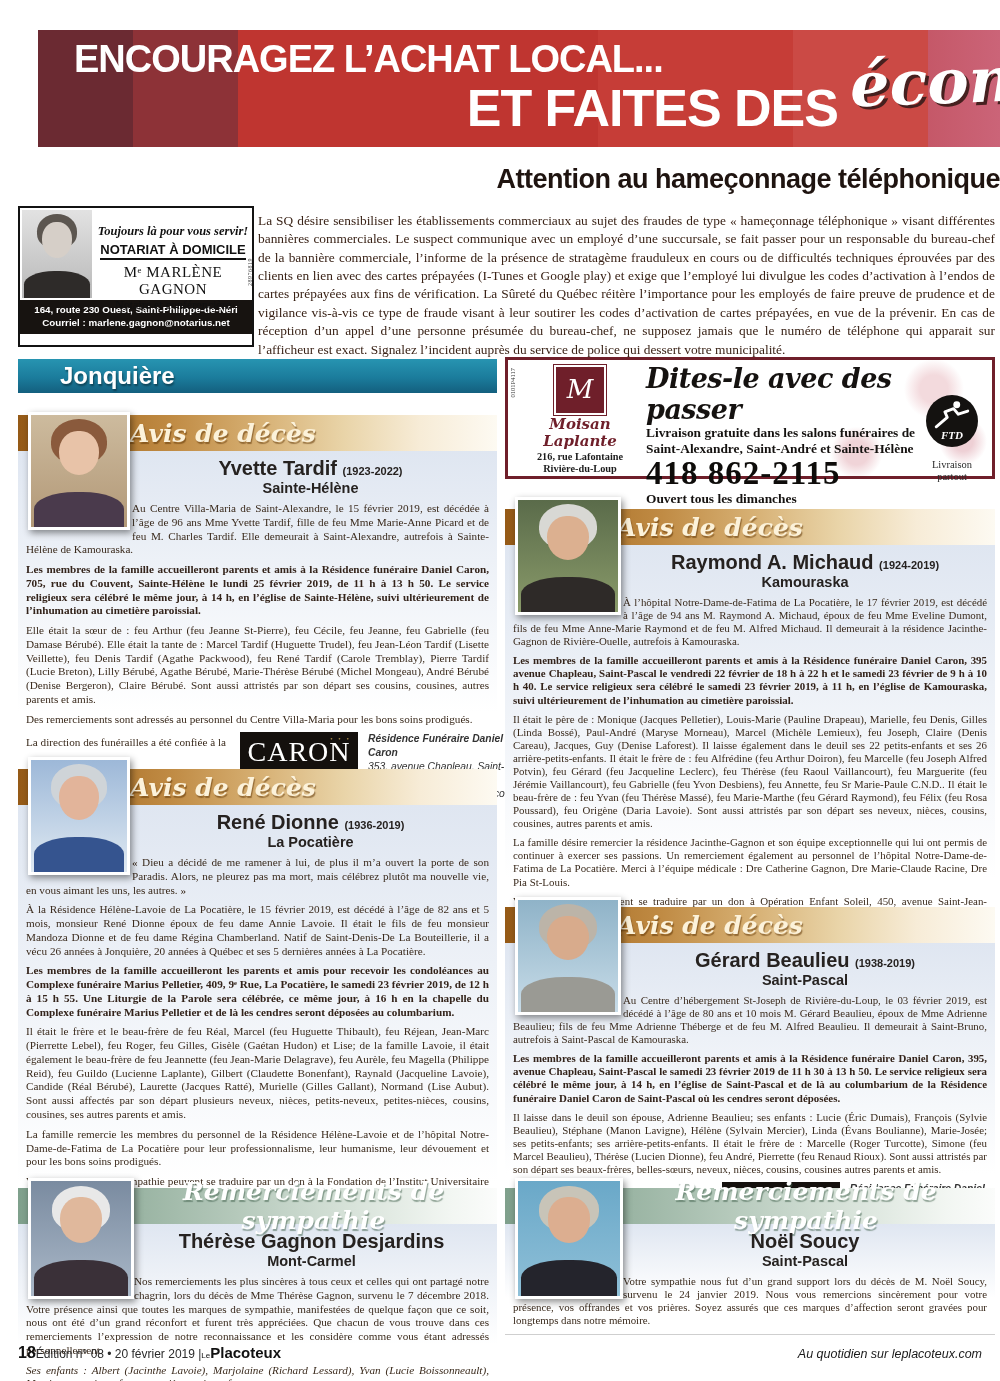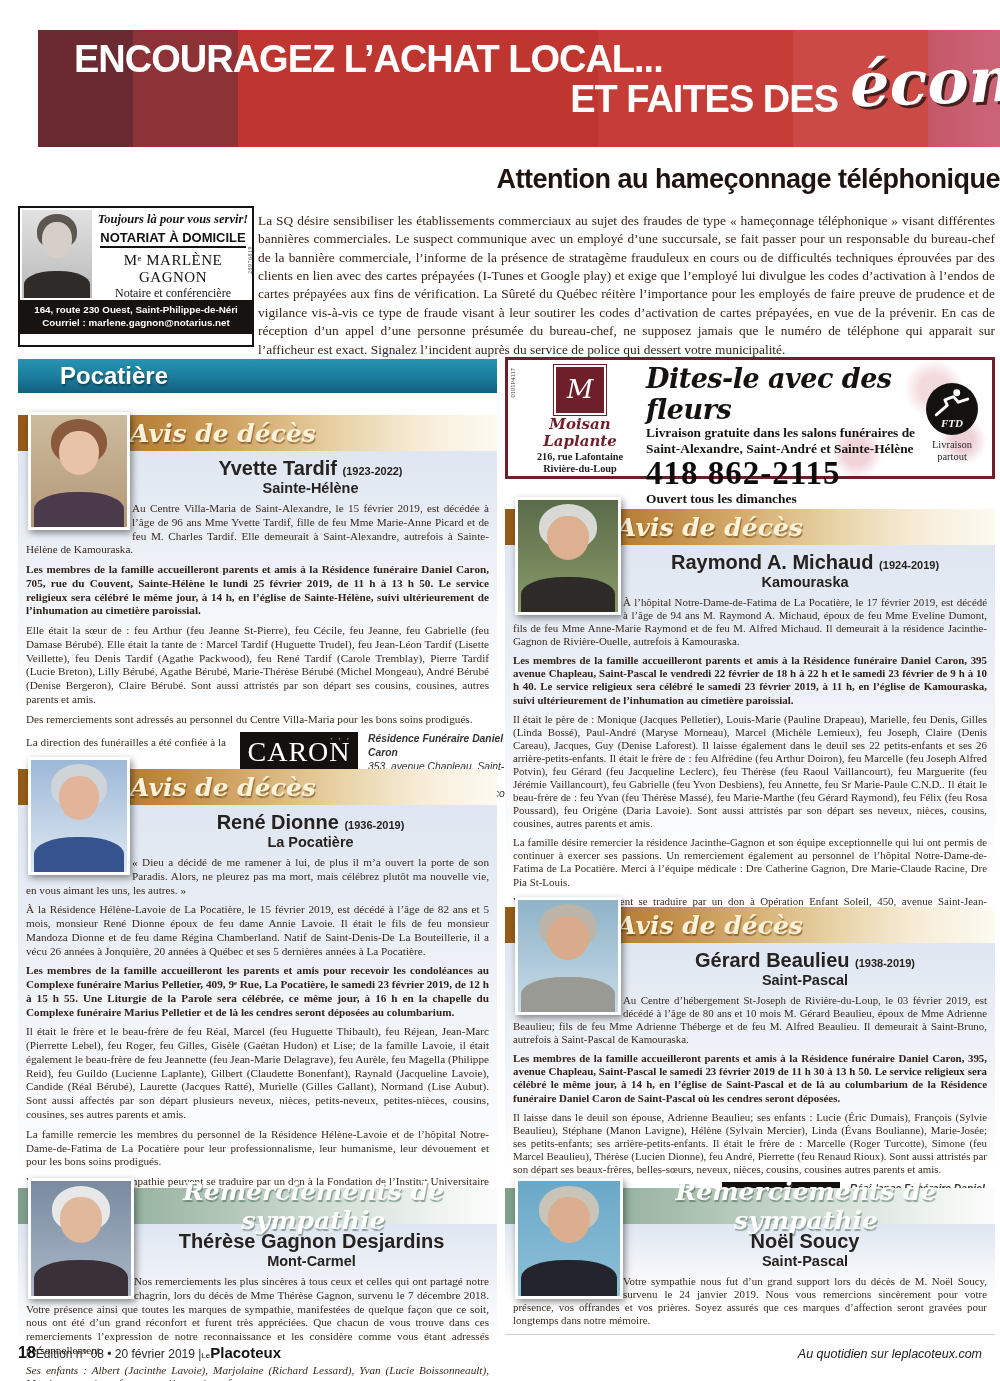--- a/index.html
+++ b/index.html
@@ -6,34 +6,34 @@
   .page{position:relative;width:1000px;height:1381px;background:#fff;overflow:hidden;
         font-family:"Liberation Serif",serif;color:#3a2a1c;}
   
   .top-banner{position:absolute;left:38px;top:30px;width:962px;height:117px;overflow:hidden;
     background:linear-gradient(90deg,#6b2a32 0,#6b2a32 95px,#8d3237 95px,#8d3237 200px,
       #bf3530 200px,#bf3530 560px,#c63d37 560px,#c63d37 755px,#cb4a45 755px,#cb4a45 890px,
       #c55868 890px,#cb6478 962px);}
   .tb-l1{position:absolute;left:36px;top:8px;color:#fff;font-family:"Liberation Sans",sans-serif;
     font-weight:bold;font-size:38px;letter-spacing:-1px;}
   .tb-l2{position:absolute;left:0;top:48px;width:800px;text-align:right;color:#fff;
-    font-family:"Liberation Sans",sans-serif;font-weight:bold;font-size:38px;letter-spacing:-1px;}
+    font-family:"Liberation Sans",sans-serif;font-weight:bold;font-size:52px;letter-spacing:-1px;}
   .tb-script{position:absolute;left:812px;top:12px;font-family:"DejaVu Serif",serif;
     font-style:italic;font-weight:bold;font-size:62px;color:#fff;white-space:nowrap;
     text-shadow:3px 3px 0 #46201f;transform:rotate(-2deg);}
   
   .headline{position:absolute;left:0;top:164px;width:100%;text-align:right;
     font-family:"Liberation Sans",sans-serif;font-weight:bold;font-size:27px;color:#1f1410;
     letter-spacing:-0.5px;}
   
   .notary{position:absolute;left:18px;top:206px;width:236px;height:141px;border:2px solid #131313;
     background:#fff;box-sizing:border-box;}
   .nt-top{display:flex;height:92px;}
   .nt-photo{position:relative;width:70px;height:88px;margin:2px;overflow:hidden;flex:0 0 auto;}
-  .nt-right{flex:1;text-align:center;padding-top:4px;position:relative;}
+  .nt-right{flex:1;text-align:center;padding-top:4px;position:relative;margin-top:12px;}
   .nt-tag{font-style:italic;font-weight:bold;font-size:12.5px;color:#111;}
   .nt-serv{display:inline-block;font-family:"Liberation Sans",sans-serif;font-weight:bold;
     font-size:13px;color:#111;border-bottom:2px solid #111;margin-top:3px;padding-bottom:1px;}
   .nt-name{font-size:15px;color:#111;margin-top:4px;letter-spacing:0.5px;}
   .nt-role{font-size:12px;color:#111;}
   .nt-code{position:absolute;right:-1px;top:38px;font-size:6px;color:#444;
     writing-mode:vertical-rl;transform:rotate(180deg);letter-spacing:0.5px;}
   .nt-bar{background:#171310;color:#fff;font-family:"Liberation Sans",sans-serif;font-weight:bold;
     font-size:9.8px;text-align:center;line-height:1.3;padding:4px 1px 5px;}
   
@@ -59,21 +59,21 @@
     font-size:26px;line-height:44px;}
   .moisan-name{font-family:"DejaVu Serif",serif;font-style:italic;font-weight:bold;font-size:15px;
     line-height:1.0;color:#6f1f2a;margin-top:2px;}
   .fl-addr{font-weight:bold;font-size:10.3px;color:#1c1c1c;line-height:1.2;margin-top:2px;}
   .fl-mid{flex:1;padding-left:8px;}
   .fl-script{font-family:"DejaVu Serif",serif;font-style:italic;font-weight:bold;font-size:27px;
     color:#151210;letter-spacing:-0.5px;}
   .fl-line{font-weight:bold;font-size:13.4px;color:#151210;line-height:1.16;}
   .fl-phone{font-weight:bold;font-size:33px;color:#0e0c0a;letter-spacing:1px;line-height:1.05;}
   .fl-right{width:72px;text-align:center;flex:0 0 auto;padding-top:20px;}
-  .ftd{width:52px;height:52px;border-radius:50%;background:#141210;margin:0 auto;position:relative;}
+  .ftd{width:52px;height:52px;border-radius:50%;background:#141210;margin:12px auto;position:relative;}
   .ftd svg{position:absolute;left:7px;top:5px;}
   .ftd .ftd-t{position:absolute;bottom:6px;left:0;width:100%;text-align:center;color:#fff;
     font-family:"Liberation Serif",serif;font-style:italic;font-weight:bold;font-size:11px;}
   .fl-cap{font-size:10.5px;color:#2a2a2a;line-height:1.15;margin-top:4px;}
   
   .obit{position:absolute;}
   .band{height:36px;display:flex;align-items:center;padding-left:112px;box-sizing:border-box;}
   .band-gold{background:linear-gradient(90deg,#955a17 0,#a96f26 14%,#c08b44 32%,#d6af72 50%,
     #e9d4a8 68%,#f7ecd7 84%,#fdfaf2 100%);align-items:center;}
   .band-green{background:linear-gradient(90deg,#7fa08c 0,#93af9d 20%,#b4c8ba 45%,#d8e3da 70%,
@@ -160,35 +160,35 @@
       </div>
     </div>
     <div class="nt-bar">
       <div>164, route 230 Ouest, Saint-Philippe-de-Néri</div>
       <div>Courriel : marlene.gagnon@notarius.net</div>
     </div>
   </div>
 
   <div class="article">La SQ désire sensibiliser les établissements commerciaux au sujet des fraudes de type « hameçonnage téléphonique » visant différentes bannières commerciales. Le suspect communique avec un employé d’une succursale, se fait passer pour un responsable du bureau-chef de la bannière commerciale, l’informe de la présence de stratagème frauduleux en cours ou de difficultés techniques éprouvées par des clients en lien avec des cartes prépayées (I-Tunes et Google play) et exige que  l’employé lui divulgue les codes d’activation à l’endos de cartes prépayées aux fins de vérification. La Sûreté du Québec réitère l’importance pour les employés de faire preuve de prudence et de vigilance vis-à-vis ce type de fraude visant à leur soutirer les codes d’activation de cartes prépayées, en vue de la prévenir. En cas de réception d’un appel d’une personne présumée du bureau-chef, ne supposez jamais que le numéro de téléphone qui apparait sur l’afficheur est exact. Signalez l’incident auprès du service de police qui dessert votre municipalité.</div>
 
-  <div class="nec">Pocatière</div>
+  <div class="nec">Jonquière</div>
 
   <div class="florist">
     <div class="fl-code">0101P4117</div>
     <div class="fl-left">
       <div class="moisan-box">M</div>
       <div class="moisan-name">Moisan</div>
       <div class="moisan-name">Laplante</div>
       <div class="fl-addr">
         <div>216, rue Lafontaine</div>
         <div>Rivière-du-Loup</div>
       </div>
     </div>
     <div class="fl-mid">
-      <div class="fl-script">Dites-le avec des fleurs</div>
+      <div class="fl-script">Dites-le avec des passer</div>
       <div class="fl-line">Livraison gratuite dans les salons funéraires de</div>
       <div class="fl-line">Saint-Alexandre, Saint-André et Sainte-Hélène</div>
       <div class="fl-phone">418 862-2115</div>
       <div class="fl-line">Ouvert tous les dimanches</div>
       <div class="fl-line">Service de livraison 7 jours/semaine</div>
     </div>
     <div class="fl-right">
       <div class="ftd">
         <svg width="38" height="30" viewBox="0 0 24 19">
           <circle cx="15" cy="3" r="2.2" fill="#fff"></circle>

